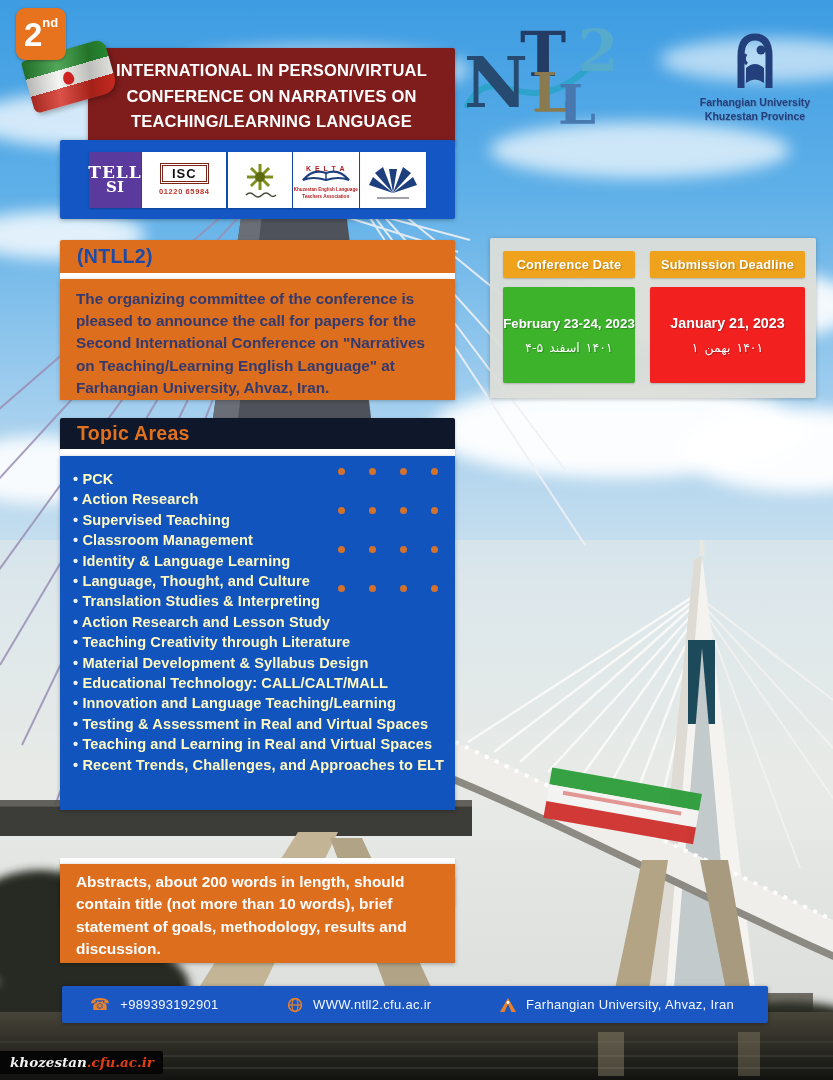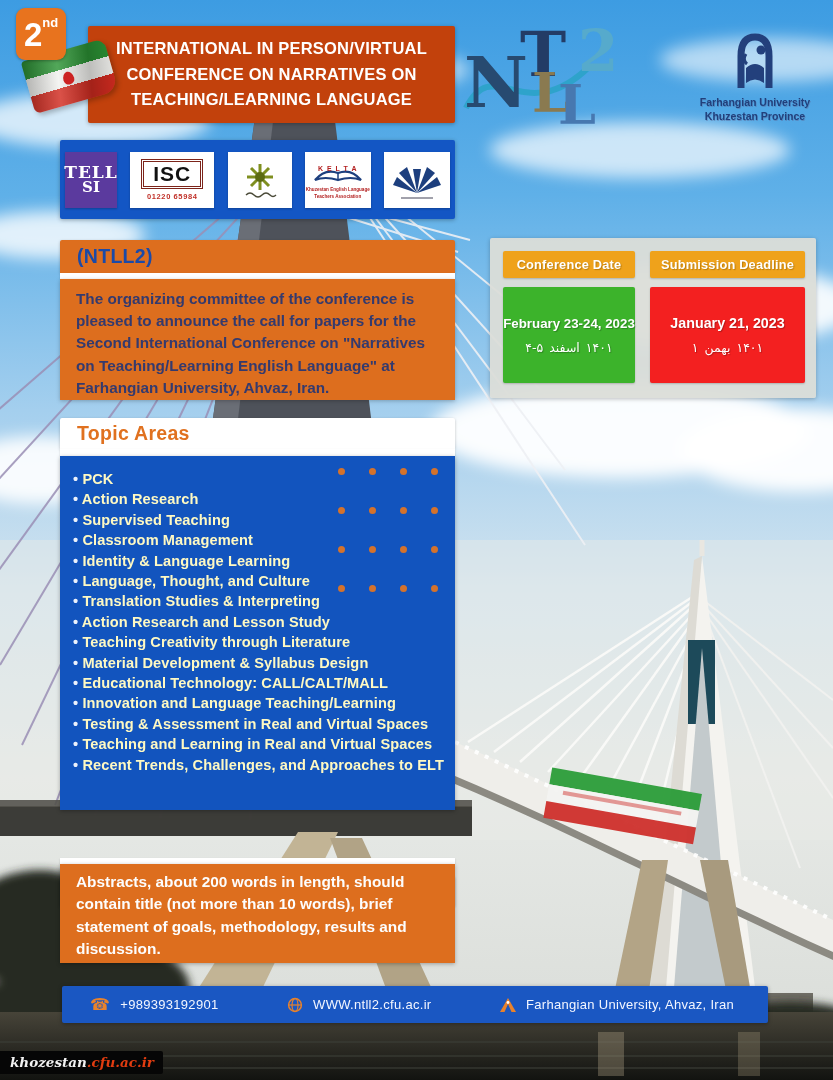--- a/index.html
+++ b/index.html
@@ -25,38 +25,38 @@
     border-radius:4px 10px 14px 6px;
     background:linear-gradient(180deg,#2c9435 0 34%,#f2f2ef 34% 67%,#d22b20 67% 100%);
     box-shadow:2px 3px 5px rgba(0,0,0,.25);
   }
   .flag:before{content:"";position:absolute;inset:0;border-radius:inherit;
     background:linear-gradient(100deg,rgba(0,0,0,.28),rgba(255,255,255,.18) 38%,rgba(0,0,0,.22) 72%,rgba(0,0,0,.05));}
   .flag .emblem{position:absolute;left:42%;top:40%;width:11px;height:13px;border-radius:50% 50% 50% 50%/60% 60% 40% 40%;background:#c22; }
 
   
   .title-box{
-    left:88px;top:26px;width:367px;height:97px;background:#c2410c;border-radius:2px;
+    left:88px;top:48px;width:367px;height:97px;background:#7f1d1d;border-radius:2px;
     display:flex;flex-direction:column;align-items:center;justify-content:center;z-index:4;
     color:#fff;font-weight:800;font-size:16.5px;line-height:1.55;letter-spacing:.2px;text-align:center;
     box-shadow:0 1px 4px rgba(0,0,0,.3);
   }
 
   
   .logos-box{
     left:60px;top:140px;width:395px;height:79px;background:#1356c4;border-radius:2px;z-index:4;
-    display:flex;align-items:center;justify-content:space-between;padding:0 5px;box-sizing:border-box;
+    display:flex;align-items:center;justify-content:space-between;padding:0 29px;box-sizing:border-box;
     box-shadow:0 1px 4px rgba(0,0,0,.3);
   }
   .tile{background:#fff;height:56px;display:flex;flex-direction:column;align-items:center;justify-content:center;box-shadow:0 1px 2px rgba(0,0,0,.25);}
   .tile-tellsi{width:52px;background:#5b3a9e;color:#fff;font-family:"DejaVu Serif",serif;font-weight:700;line-height:.95;}
   .tile-tellsi .t1{font-size:17px;letter-spacing:1px;}
   .tile-tellsi .t2{font-size:15px;}
   .tile-isc{width:84px;}
-  .isc-frame{border:3px double #7c241a;padding:0 9px;font-size:21px;font-weight:900;color:#111;letter-spacing:1px;}
+  .isc-frame{border:3px double #7c241a;padding:0 9px;font-size:13px;font-weight:900;color:#111;letter-spacing:1px;}
   .isc-code{color:#c03028;font-size:7.5px;font-weight:700;letter-spacing:.6px;margin-top:3px;}
   .tile-star{width:64px;}
   .tile-kelta{width:66px;position:relative;}
   .kelta-letters{position:absolute;top:13px;font-size:7px;font-weight:800;color:#b32020;letter-spacing:1px;}
   .kelta-cap{font-size:4.6px;color:#b32020;font-weight:700;line-height:1.25;text-align:center;margin-top:1px;}
   .tile-fan{width:66px;}
   .squiggle{margin-top:2px;}
 
   
   .ntll2-logo{left:462px;top:26px;width:172px;height:114px;z-index:3;font-family:"DejaVu Serif",serif;font-weight:700;}
@@ -102,21 +102,21 @@
     align-items:center;justify-content:center;text-shadow:1px 1px 1px rgba(0,0,0,.25);box-shadow:0 1px 2px rgba(0,0,0,.2);
   }
   .val-green{background:#3cb32b;}
   .val-red{background:#f32020;}
   .date-en{font-size:13.3px;font-weight:600;}
   .val-red .date-en{font-size:14.3px;}
   .date-fa{margin-top:9px;font-size:12.5px;font-family:"DejaVu Sans",sans-serif;display:flex;gap:6px;}
   .date-fa span{unicode-bidi:isolate;}
 
   
-  .topics-header{left:60px;top:418px;width:395px;background:#ffffff;z-index:4;}
+  .topics-header{left:60px;top:418px;width:395px;background:#0f172a;z-index:4;}
   .topics-header .sec-title{color:#e0711f;}
   .topics-divider{left:60px;top:449px;width:395px;height:7px;z-index:4;}
   .topics-box{
     left:60px;top:456px;width:395px;height:354px;background:#1254be;z-index:4;
     padding:13px 8px 0 13px;box-sizing:border-box;box-shadow:0 1px 4px rgba(0,0,0,.3);
   }
   .topics-box ul{list-style:none;margin:0;padding:0;}
   .topics-box li{
     color:#fef9c3;font-size:14.6px;font-weight:600;line-height:20.4px;letter-spacing:.1px;white-space:nowrap;
   }

